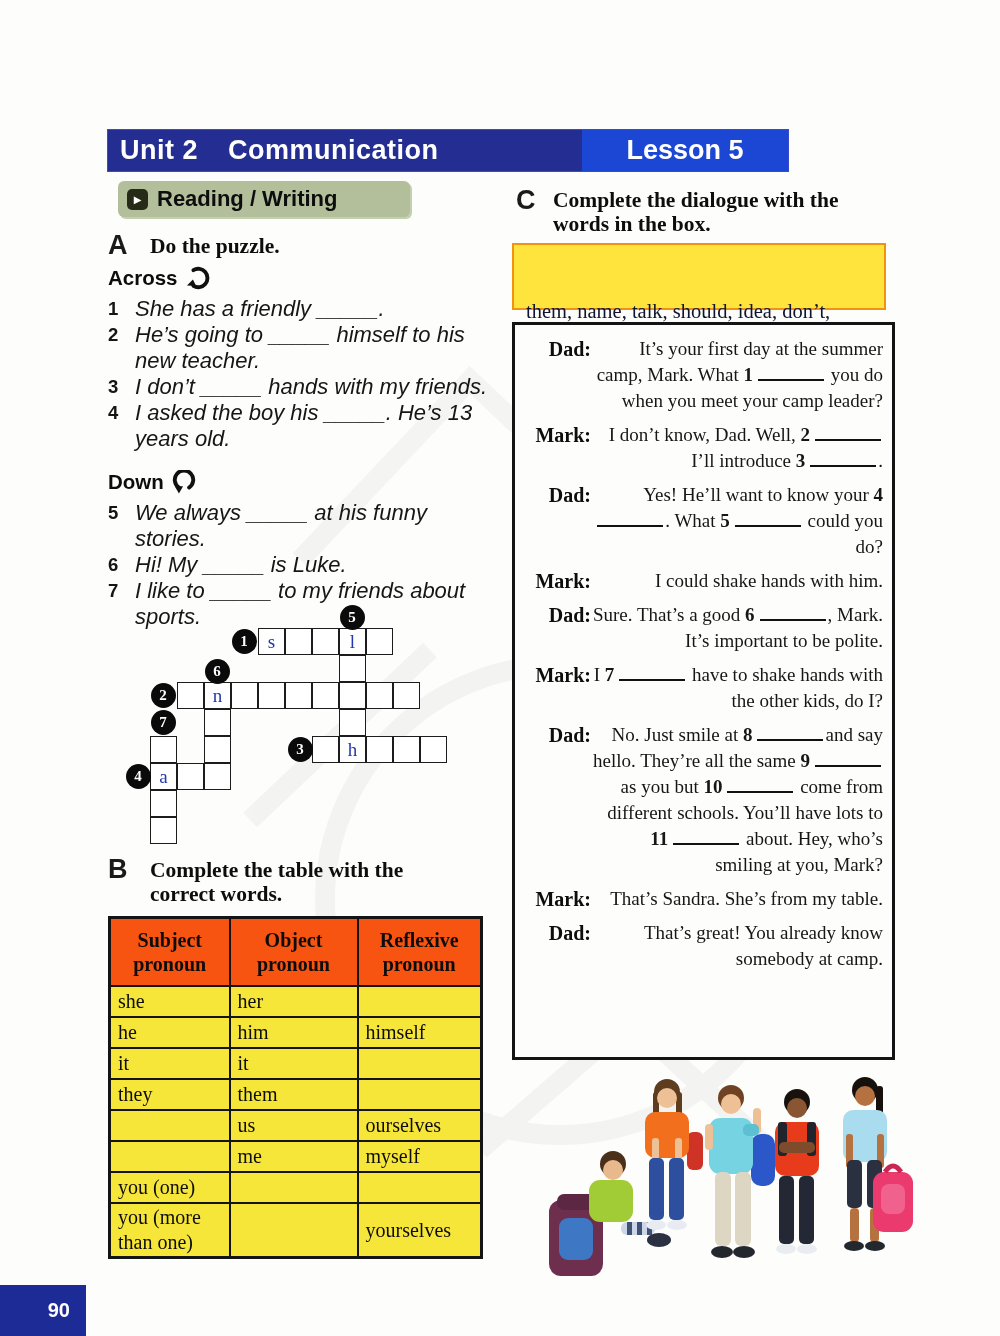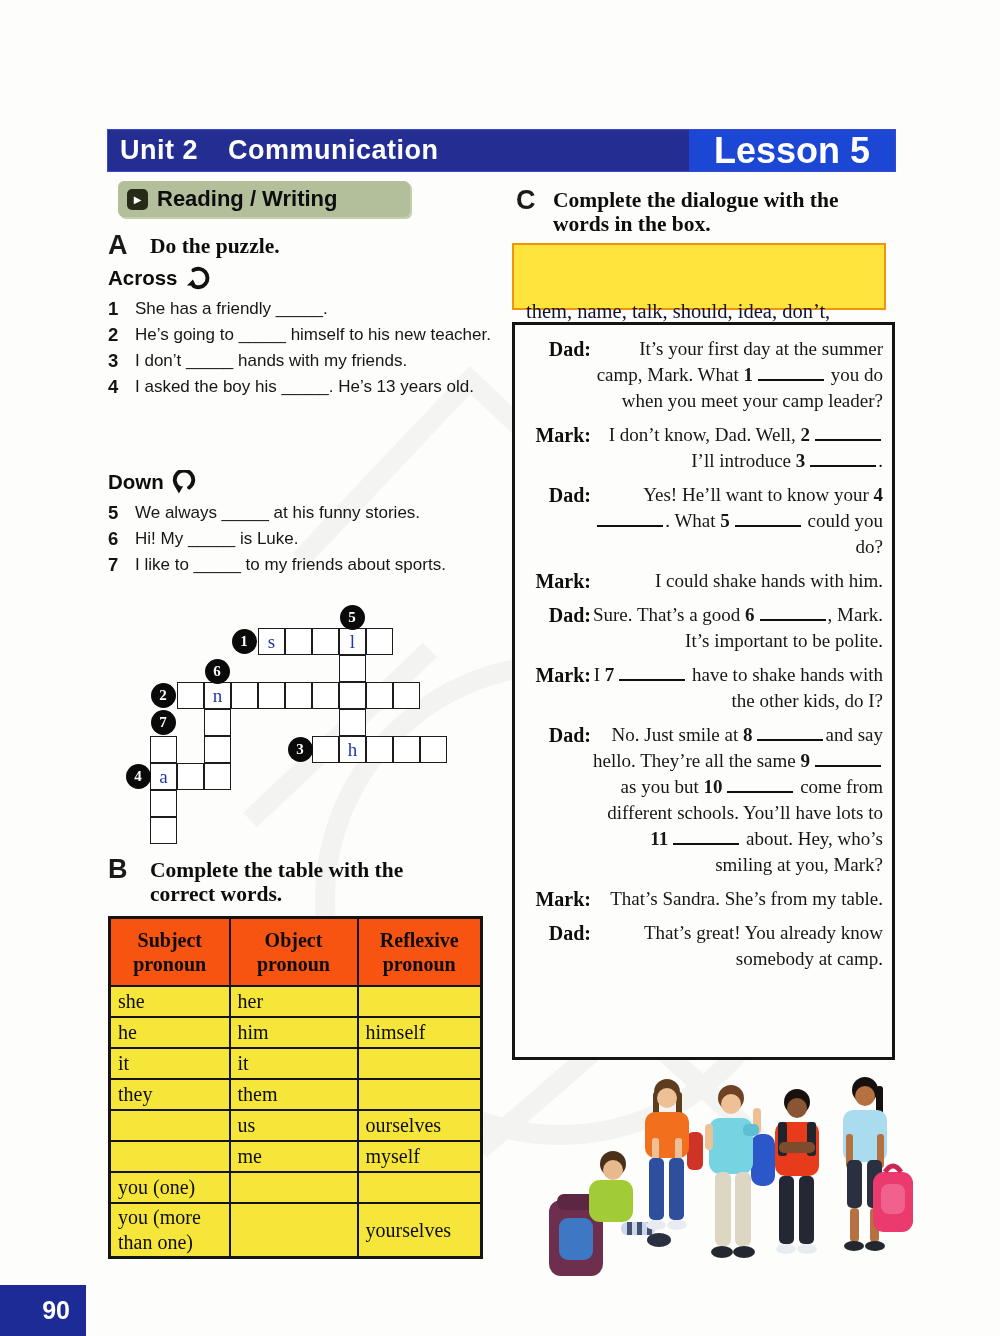--- a/index.html
+++ b/index.html
@@ -2,41 +2,41 @@
 <html><head>
 <meta charset="utf-8">
 <style>
   html,body{margin:0;padding:0;background:#ffffff;}
   .page{position:relative;width:1000px;height:1336px;background:#fdfdfc;overflow:hidden;
         font-family:"Liberation Sans",sans-serif;color:#141414;}
   .wm{position:absolute;left:0;top:0;z-index:0;}
   .z{position:absolute;z-index:2;}
 
   
-  .unitbar{left:108px;top:130px;width:787px;height:41px;background:#232d92;display:flex;align-items:center;box-shadow:0 0 0 1px #3a4ad0;}
+  .unitbar{left:108px;top:130px;width:680px;height:41px;background:#232d92;display:flex;align-items:center;box-shadow:0 0 0 1px #3a4ad0;}
   .unitbar .utxt{color:#fff;font-weight:bold;font-size:27px;letter-spacing:.5px;}
   .unitbar .unit{margin-left:12px;}
   .unitbar .utitle{margin-left:30px;}
   .lesson-seg{position:absolute;right:0;top:0;width:206px;height:41px;background:#1b47d4;display:flex;align-items:center;justify-content:center;}
-  .lesson-seg span{color:#fff;font-weight:bold;font-size:36px;}
+  .lesson-seg span{color:#fff;font-weight:bold;font-size:27px;}
 
   
   .banner{left:118px;top:181px;width:292px;height:36px;background:#b3bf9b;border-radius:6px;display:flex;align-items:center;gap:9px;padding-left:9px;box-sizing:border-box;box-shadow:2px 2px 0 #c4cfae;}
   .playic{width:21px;height:21px;background:#262b18;border-radius:5px;color:#fff;font-size:10px;display:flex;align-items:center;justify-content:center;}
   .banner .blabel{font-weight:bold;font-size:22px;color:#0d0d0d;}
 
   
   .seclet{font-size:27px;font-weight:600;color:#1a1a1a;line-height:30px;}
   .sectitle{font-family:"Liberation Serif",serif;font-weight:bold;font-size:21.5px;line-height:24px;color:#0d0d0d;}
 
   
   .dirlabel{display:flex;align-items:center;gap:8px;font-weight:bold;font-size:20.5px;margin-bottom:6px;color:#0d0d0d;}
   .clue{display:flex;}
   .cnum{flex:0 0 27px;font-weight:bold;font-size:18.5px;line-height:26px;}
-  .ctext{width:368px;font-size:17px;line-height:26px;color:#161616;}
+  .ctext{width:368px;font-size:22px;line-height:26px;color:#161616;font-style:italic;}
 
   
   .cwcell{position:absolute;width:27px;height:27px;box-sizing:border-box;background:#fff;border:1.6px solid #1c1c1c;display:flex;align-items:center;justify-content:center;font-family:"Liberation Serif",serif;font-size:19px;color:#2438ac;z-index:2;}
   .cwbadge{position:absolute;width:25px;height:25px;border-radius:50%;background:#0a0a0a;color:#fff;display:flex;align-items:center;justify-content:center;font-family:"Liberation Serif",serif;font-weight:bold;font-size:15px;z-index:3;}
 
   
   table.ptable{border-collapse:collapse;table-layout:fixed;width:372px;}
   .ptable th,.ptable td{border:2px solid #141414;font-family:"Liberation Serif",serif;}
   .ptable th{background:#f75311;font-size:20px;font-weight:bold;padding:9px 2px;line-height:24px;color:#0d0d0d;}
   .ptable td{background:#f7e63a;font-size:20px;padding:1px 7px;height:27px;line-height:25px;color:#0d0d0d;}
@@ -47,21 +47,21 @@
   .wordbox div{font-family:"Liberation Serif",serif;font-size:20.5px;line-height:27px;color:#10142e;margin-top:48px;}
   .dlgbox{left:512px;top:322px;width:383px;height:738px;box-sizing:border-box;border:3px solid #141414;background:#fdfdfc;padding:11px 8px 6px 10px;}
   .dlg-row{display:flex;margin-bottom:8px;text-align:right;}
   .spk{flex:0 0 66px;font-family:"Liberation Serif",serif;font-weight:bold;font-size:20px;line-height:26px;color:#0d0d0d;}
   .dtext{width:292px;font-family:"Liberation Serif",serif;font-size:19px;line-height:26px;color:#161616;}
   .dtext b{font-size:19px;}
   .blank{display:inline-block;width:66px;height:15px;border-bottom:2.2px solid #111;margin-left:5px;margin-right:2px;}
 
   
   .pnum{left:0;top:1285px;width:86px;height:51px;background:#1c2b96;display:flex;align-items:center;justify-content:flex-end;padding-right:16px;box-sizing:border-box;}
-  .pnum span{color:#fff;font-weight:bold;font-size:25px;}
+  .pnum span{color:#fff;font-weight:bold;font-size:20px;}
 
   .kids{left:535px;top:1072px;}
 </style>
 </head>
 <body>
 
 <div class="page">
 
   <svg class="wm" width="1000" height="1336" viewBox="0 0 1000 1336">
     <g fill="none" stroke="#efefec" stroke-width="20" opacity="0.65">

